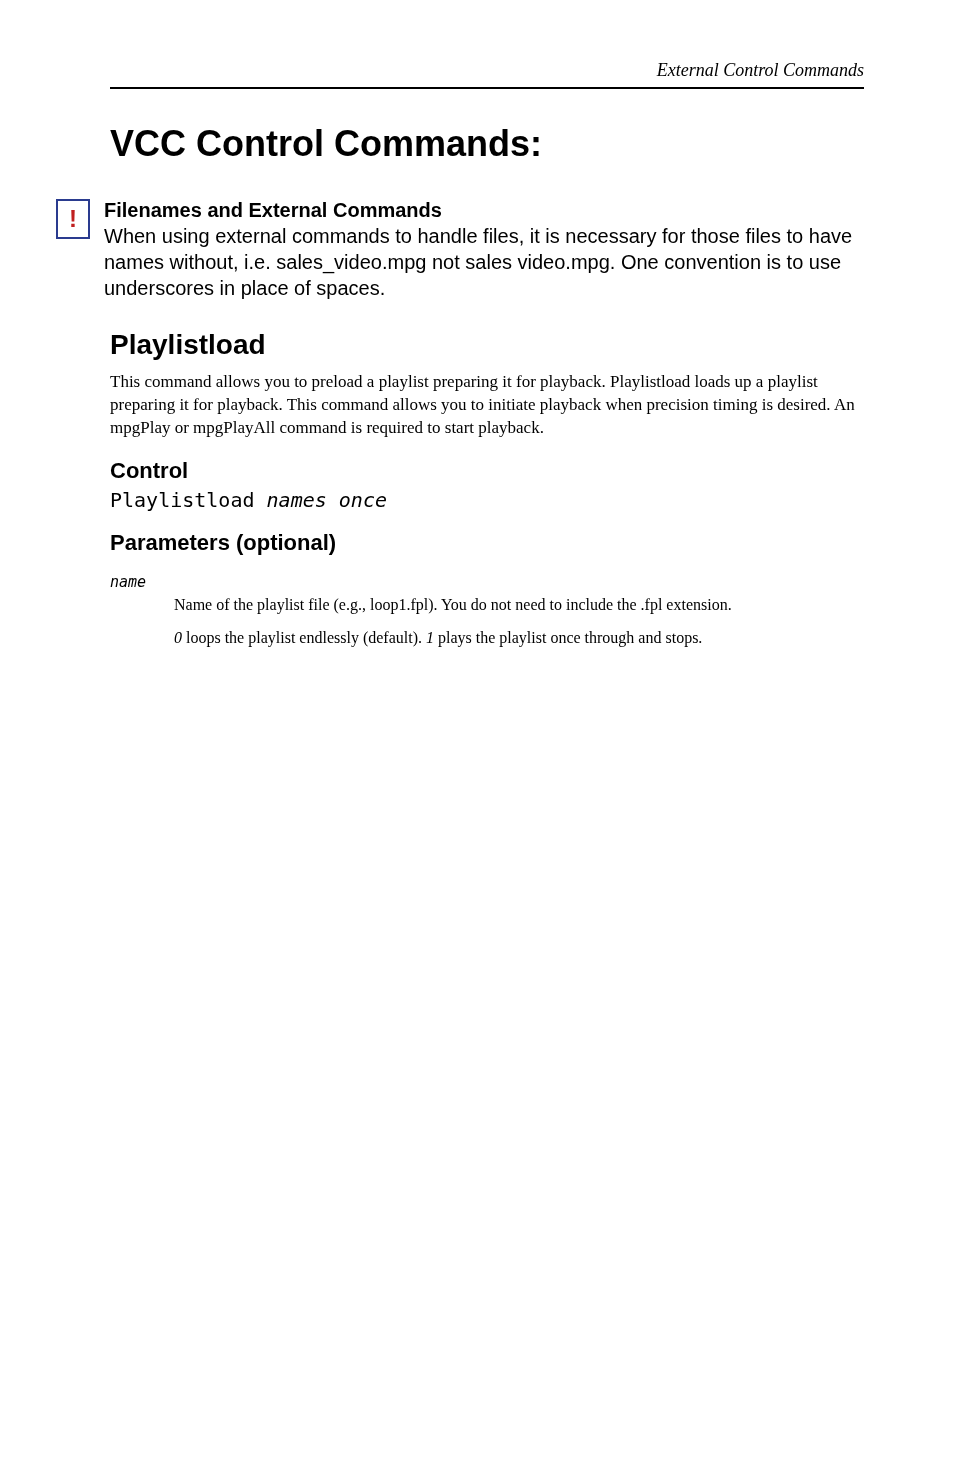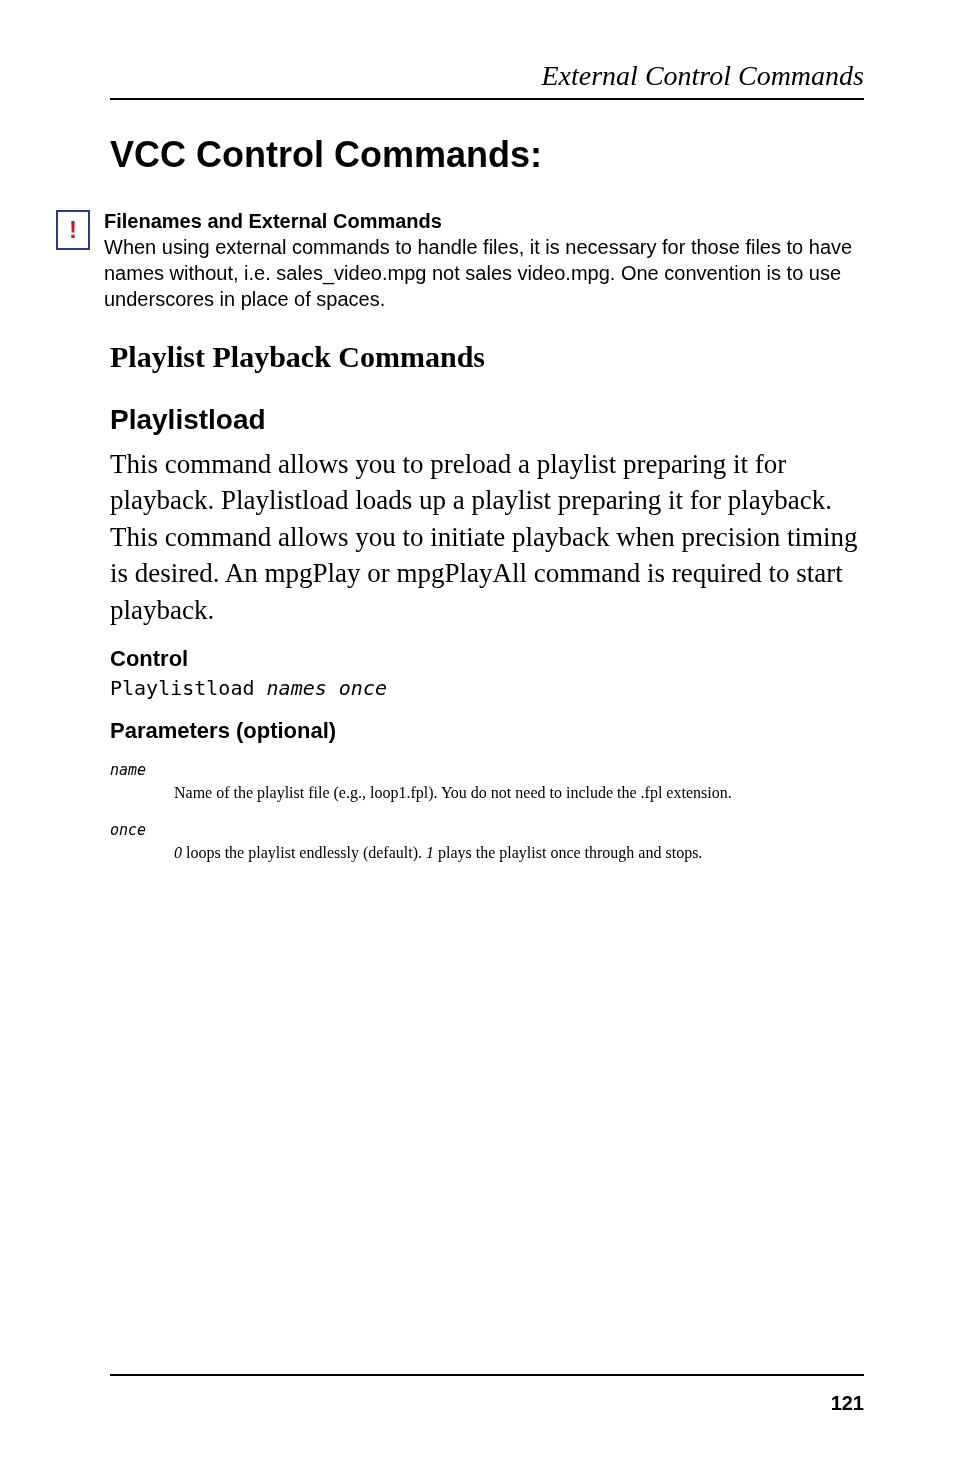--- a/index.html
+++ b/index.html
@@ -11,21 +11,21 @@
     position: relative;
   }
   .page {
     padding: 60px 90px 0 110px;
     position: relative;
     height: 100%;
   }
   .running-head {
     text-align: right;
     font-style: italic;
-    font-size: 28px;
+    font-size: 18px;
     margin-bottom: 6px;
   }
   .head-rule {
     border: none;
     border-top: 2px solid #000;
     margin-bottom: 34px;
   }
   .title {
     font-family: Arial, Helvetica, sans-serif;
     font-weight: bold;
@@ -73,21 +73,21 @@
     margin-bottom: 30px;
   }
   .h3 {
     font-family: Arial, Helvetica, sans-serif;
     font-weight: bold;
     font-size: 28px;
     margin-bottom: 10px;
   }
   .body-serif {
     font-family: "Times New Roman", Times, serif;
-    font-size: 27px;
+    font-size: 17px;
     line-height: 1.35;
     margin-bottom: 18px;
   }
   .h4 {
     font-family: Arial, Helvetica, sans-serif;
     font-weight: bold;
     font-size: 22px;
     margin-bottom: 4px;
   }
   .code-line {
@@ -145,40 +145,34 @@
       <div class="note-icon">
         <span>!</span>
       </div>
     </div>
     <div class="note-text">
       <span class="note-heading">Filenames and External Commands</span>
       <span>When using external commands to handle files, it is necessary for those files to have names without, i.e. sales_video.mpg not sales video.mpg. One convention is to use underscores in place of spaces.</span>
     </div>
   </div>
 
-  <h2 class="h2">Playlist Playback Commands</h2>
 
   <h3 class="h3">Playlistload</h3>
 
   <p class="body-serif">This command allows you to preload a playlist preparing it for playback. Playlistload loads up a playlist preparing it for playback. This command allows you to initiate playback when precision timing is desired. An mpgPlay or mpgPlayAll command is required to start playback.</p>
 
   <div class="h4">Control</div>
   <div class="code-line">
     <span class="keyword">Playlistload</span>
     <span class="param"> <span>names once</span></span>
   </div>
 
   <div class="h4">Parameters (optional)</div>
 
   <div class="param-name">name</div>
   <div class="param-desc">Name of the playlist file (e.g., loop1.fpl). You do not need to include the .fpl extension.</div>
 
-  <div class="param-name">once</div>
   <div class="param-desc">
     <span class="ital">0</span><span> loops the playlist endlessly (default). </span><span class="ital">1</span><span> plays the playlist once through and stops.</span>
   </div>
 
-  <div class="footer">
-    <hr class="foot-rule">
-    <div class="page-num">121</div>
-  </div>
 
 </div>
 
 </body></html>

